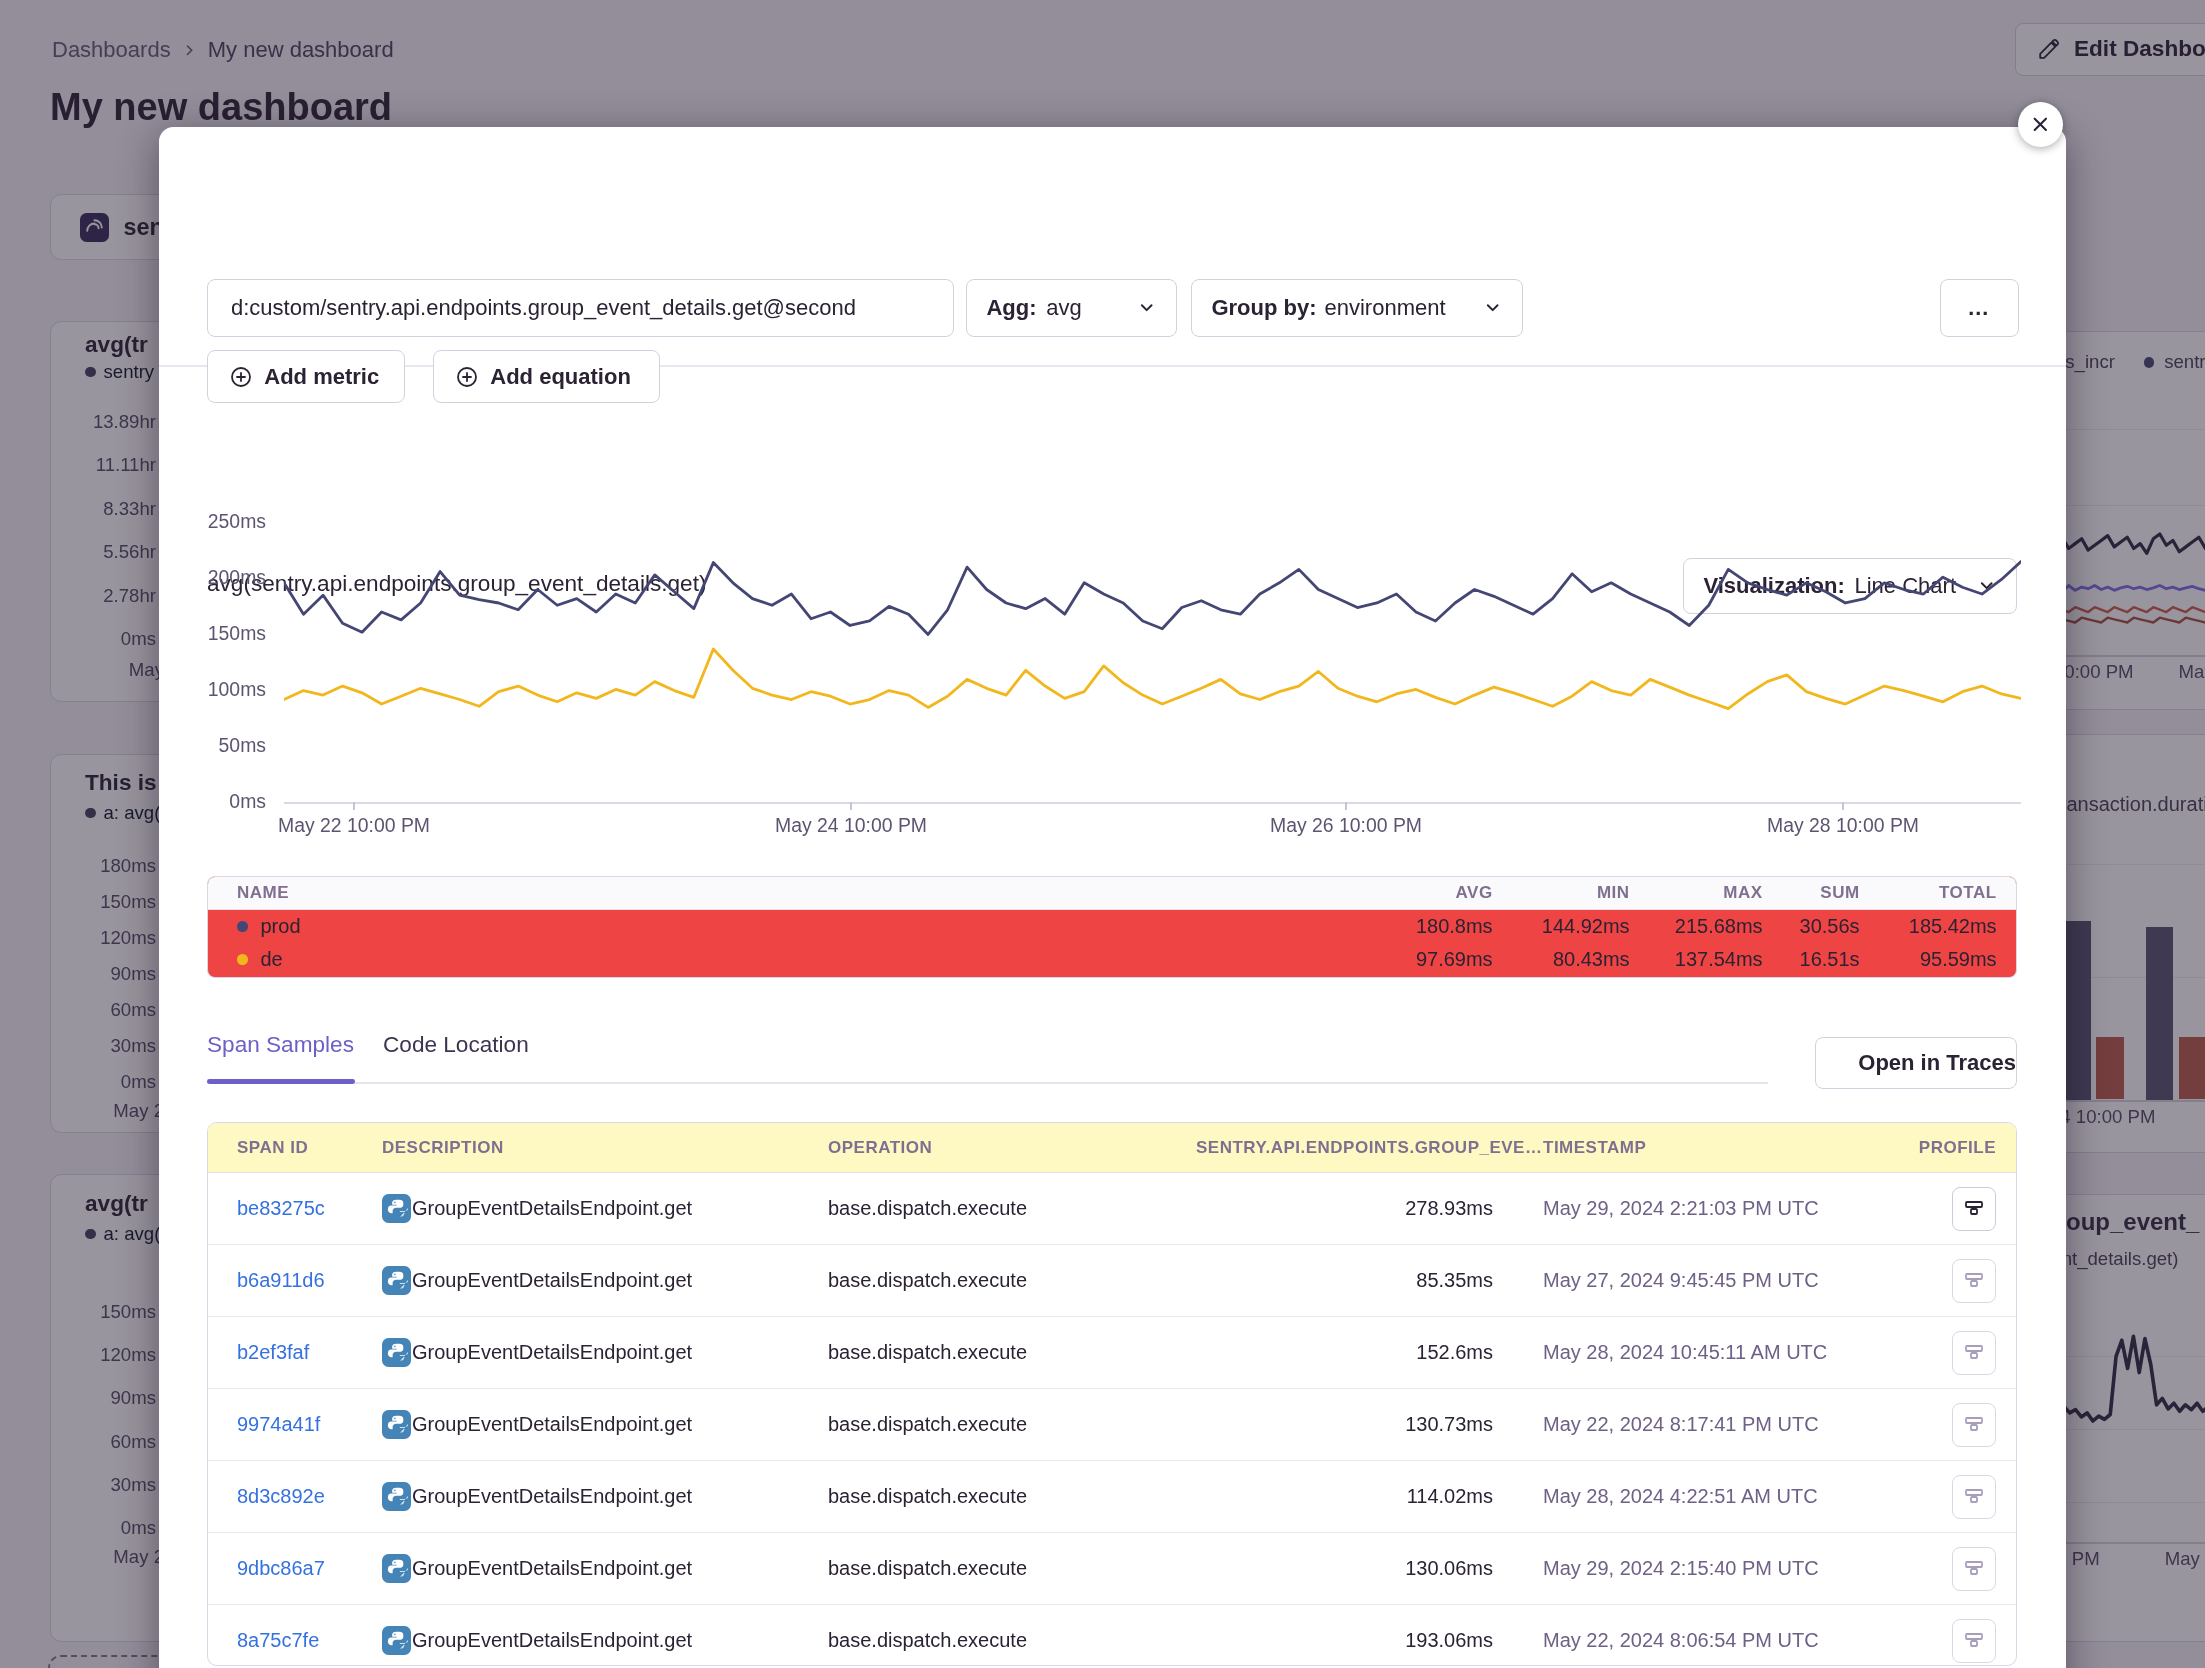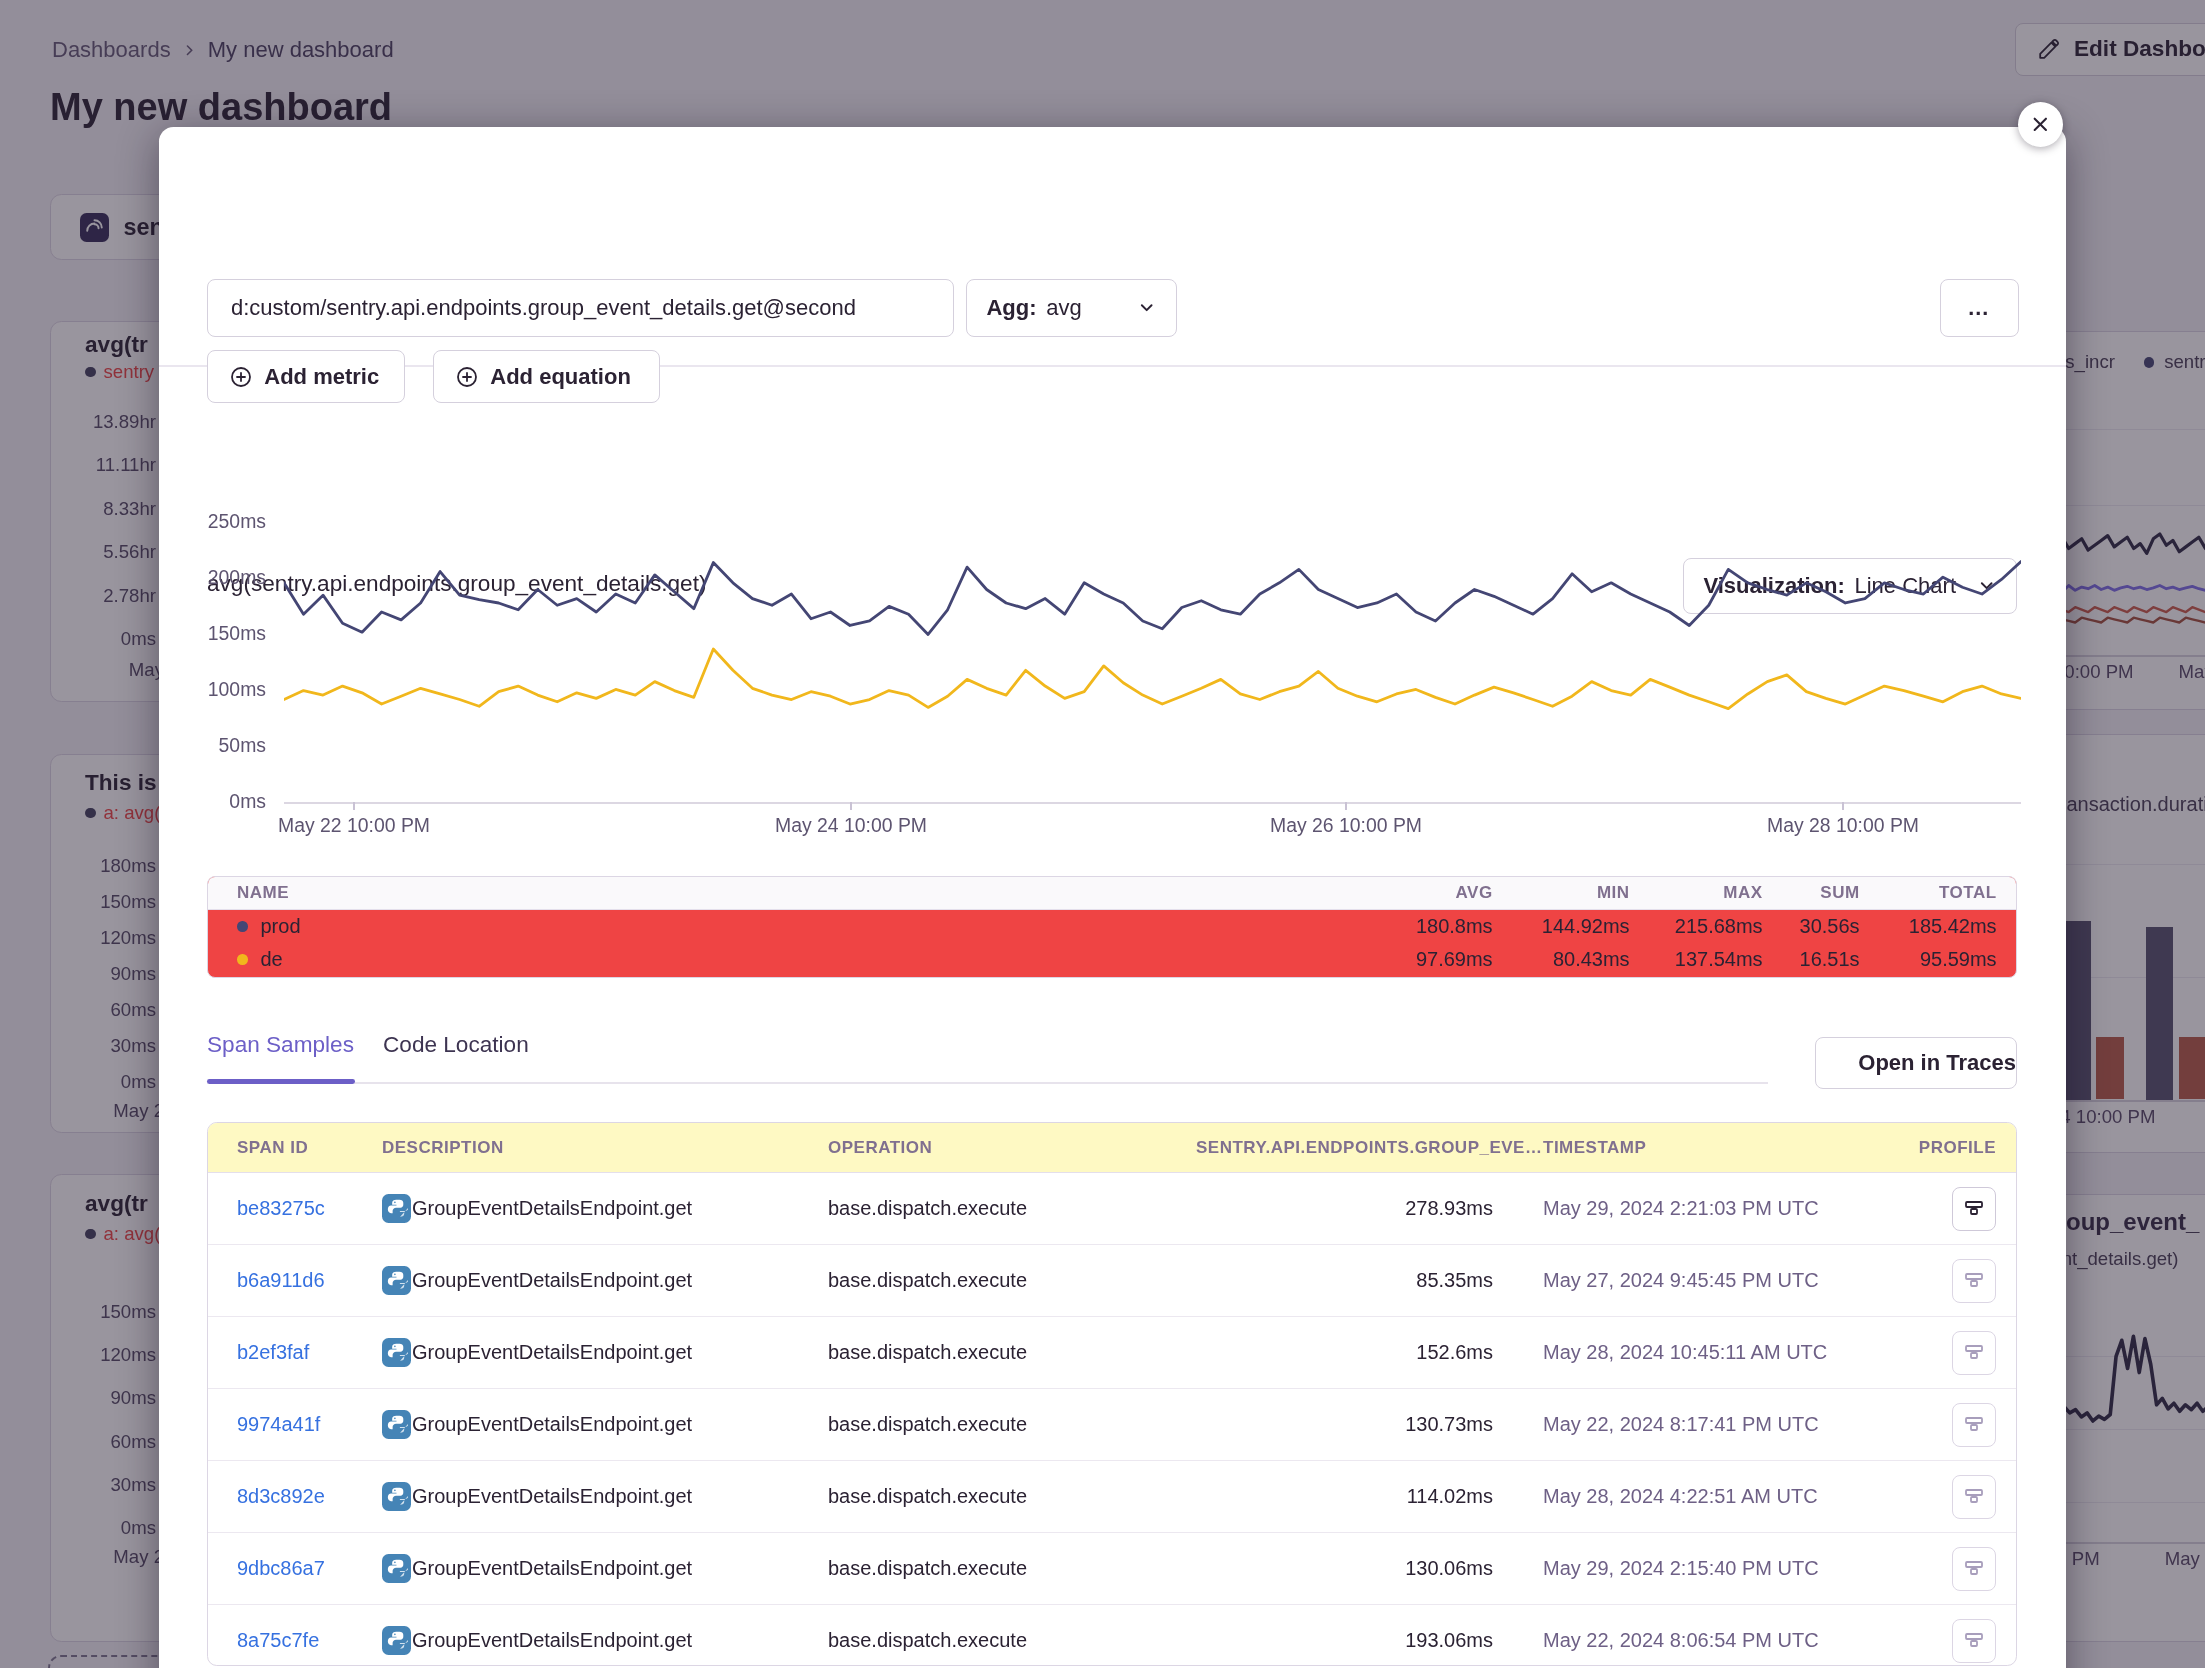--- a/index.html
+++ b/index.html
@@ -15,21 +15,21 @@
   
   .page{position:absolute;inset:0;}
   .breadcrumb{position:absolute;left:52px;top:37px;font-size:22px;color:#655a77;display:flex;gap:11.3px;align-items:center;}
   .breadcrumb .crumb2{color:#4a4060;}
   .page-title{position:absolute;left:50px;top:86px;font-size:38px;font-weight:bold;color:var(--ink);}
   .edit-btn{position:absolute;left:2015px;top:22.6px;height:53px;width:339px;background:#fff;
     border:1.6px solid #d5d0dd;border-radius:8px;display:flex;align-items:center;gap:13px;
     padding:0 21px;font-size:22.6px;font-weight:bold;color:var(--ink);box-sizing:border-box;}
   .bg-card{position:absolute;background:var(--card);border:1.6px solid var(--border);border-radius:11.3px;box-sizing:border-box;}
   .bg-title{position:absolute;left:34px;font-size:22.6px;font-weight:bold;color:var(--ink);white-space:nowrap;}
-  .bg-legend{position:absolute;left:34px;font-size:18.6px;color:#ef4444;display:flex;align-items:center;gap:8px;white-space:nowrap;}
+  .bg-legend{position:absolute;left:34px;font-size:18.6px;color:#0f172a;display:flex;align-items:center;gap:8px;white-space:nowrap;}
   .dot{display:inline-block;border-radius:50%;flex:none;}
   .dot13{width:10.5px;height:10.5px;}
   .bg-ticks{position:absolute;left:0;width:105px;display:flex;flex-direction:column;justify-content:space-between;align-items:flex-end;font-size:18.6px;color:#554a66;}
   .bg-xtick{position:absolute;left:0;width:113px;text-align:right;font-size:18.6px;color:#554a66;}
   .mini-card{display:flex;align-items:center;gap:14.5px;padding-left:29px;}
   .mini-label{font-size:23.4px;font-weight:bold;color:var(--ink);}
   .sentry-logo{width:29px;height:29px;border-radius:6.5px;background:#362d59;position:relative;flex:none;}
   .sentry-logo svg{position:absolute;inset:4px;}
   .rw-text-lg{position:absolute;font-size:24px;font-weight:bold;color:#362d46;white-space:nowrap;}
   .rw-text-sm{position:absolute;font-size:18.6px;color:#4a4158;white-space:nowrap;}
@@ -253,20 +253,27 @@
   <div class="ctrl metric-input">
     <input type="text" readonly="" value="d:custom/sentry.api.endpoints.group_event_details.get@second" style="">
   </div>
   <div class="ctrl agg-btn">
     <span class="bold">Agg:</span>
     <span>avg</span>
     <svg width="19.4" height="19.4" viewBox="0 0 24 24" style="margin-left:auto;">
         <polyline points="6,9 12,15 18,9" fill="none" stroke="#2b2233" stroke-width="2.4" stroke-linecap="round" stroke-linejoin="round"></polyline>
       </svg>
   </div>
+  <div class="ctrl groupby-btn">
+    <span class="bold">Group by:</span>
+    <span>environment</span>
+    <svg width="19.4" height="19.4" viewBox="0 0 24 24" style="margin-left:auto;">
+        <polyline points="6,9 12,15 18,9" fill="none" stroke="#2b2233" stroke-width="2.4" stroke-linecap="round" stroke-linejoin="round"></polyline>
+      </svg>
+  </div>
   <div class="ctrl overflow-btn">
     <span>…</span>
   </div>
 
   <div class="ctrl add-btn add-metric">
     <svg width="24" height="24" viewBox="0 0 24 24">
         <circle cx="12" cy="12" r="9" fill="none" stroke="#2b2233" stroke-width="1.8"></circle>
         <line x1="12" y1="8" x2="12" y2="16" stroke="#2b2233" stroke-width="1.8" stroke-linecap="round"></line>
         <line x1="8" y1="12" x2="16" y2="12" stroke="#2b2233" stroke-width="1.8" stroke-linecap="round"></line>
       </svg>

